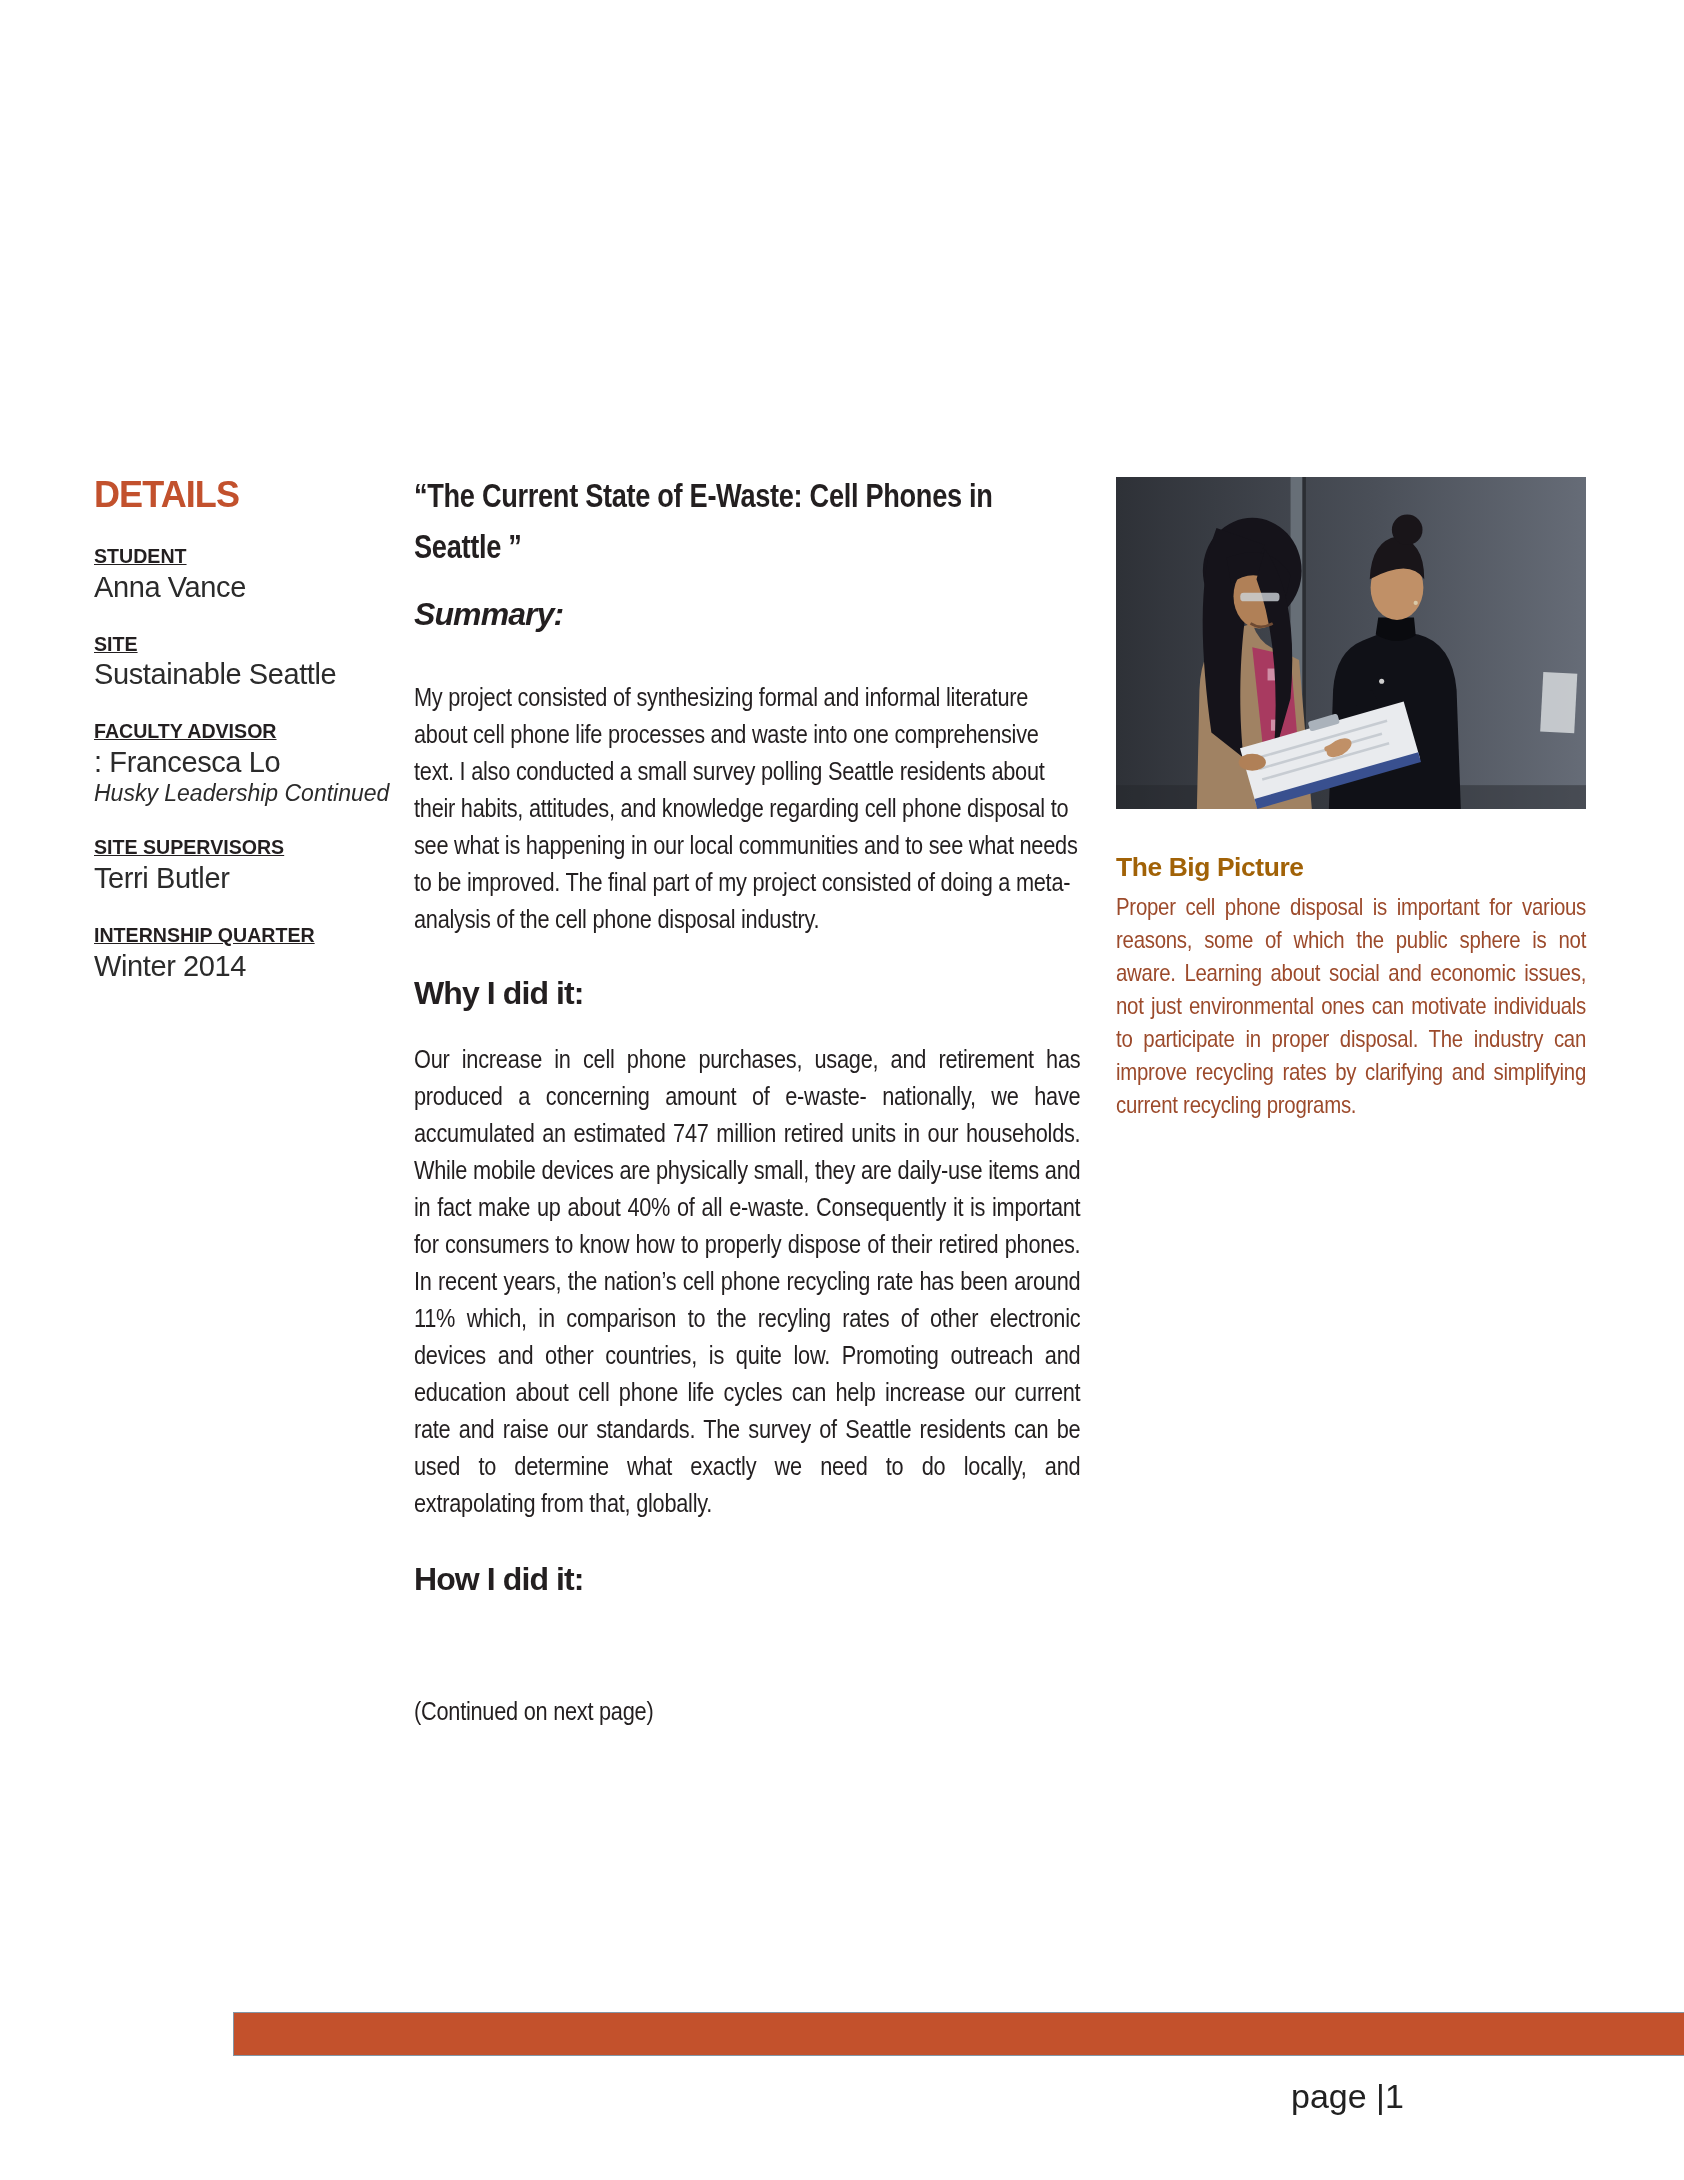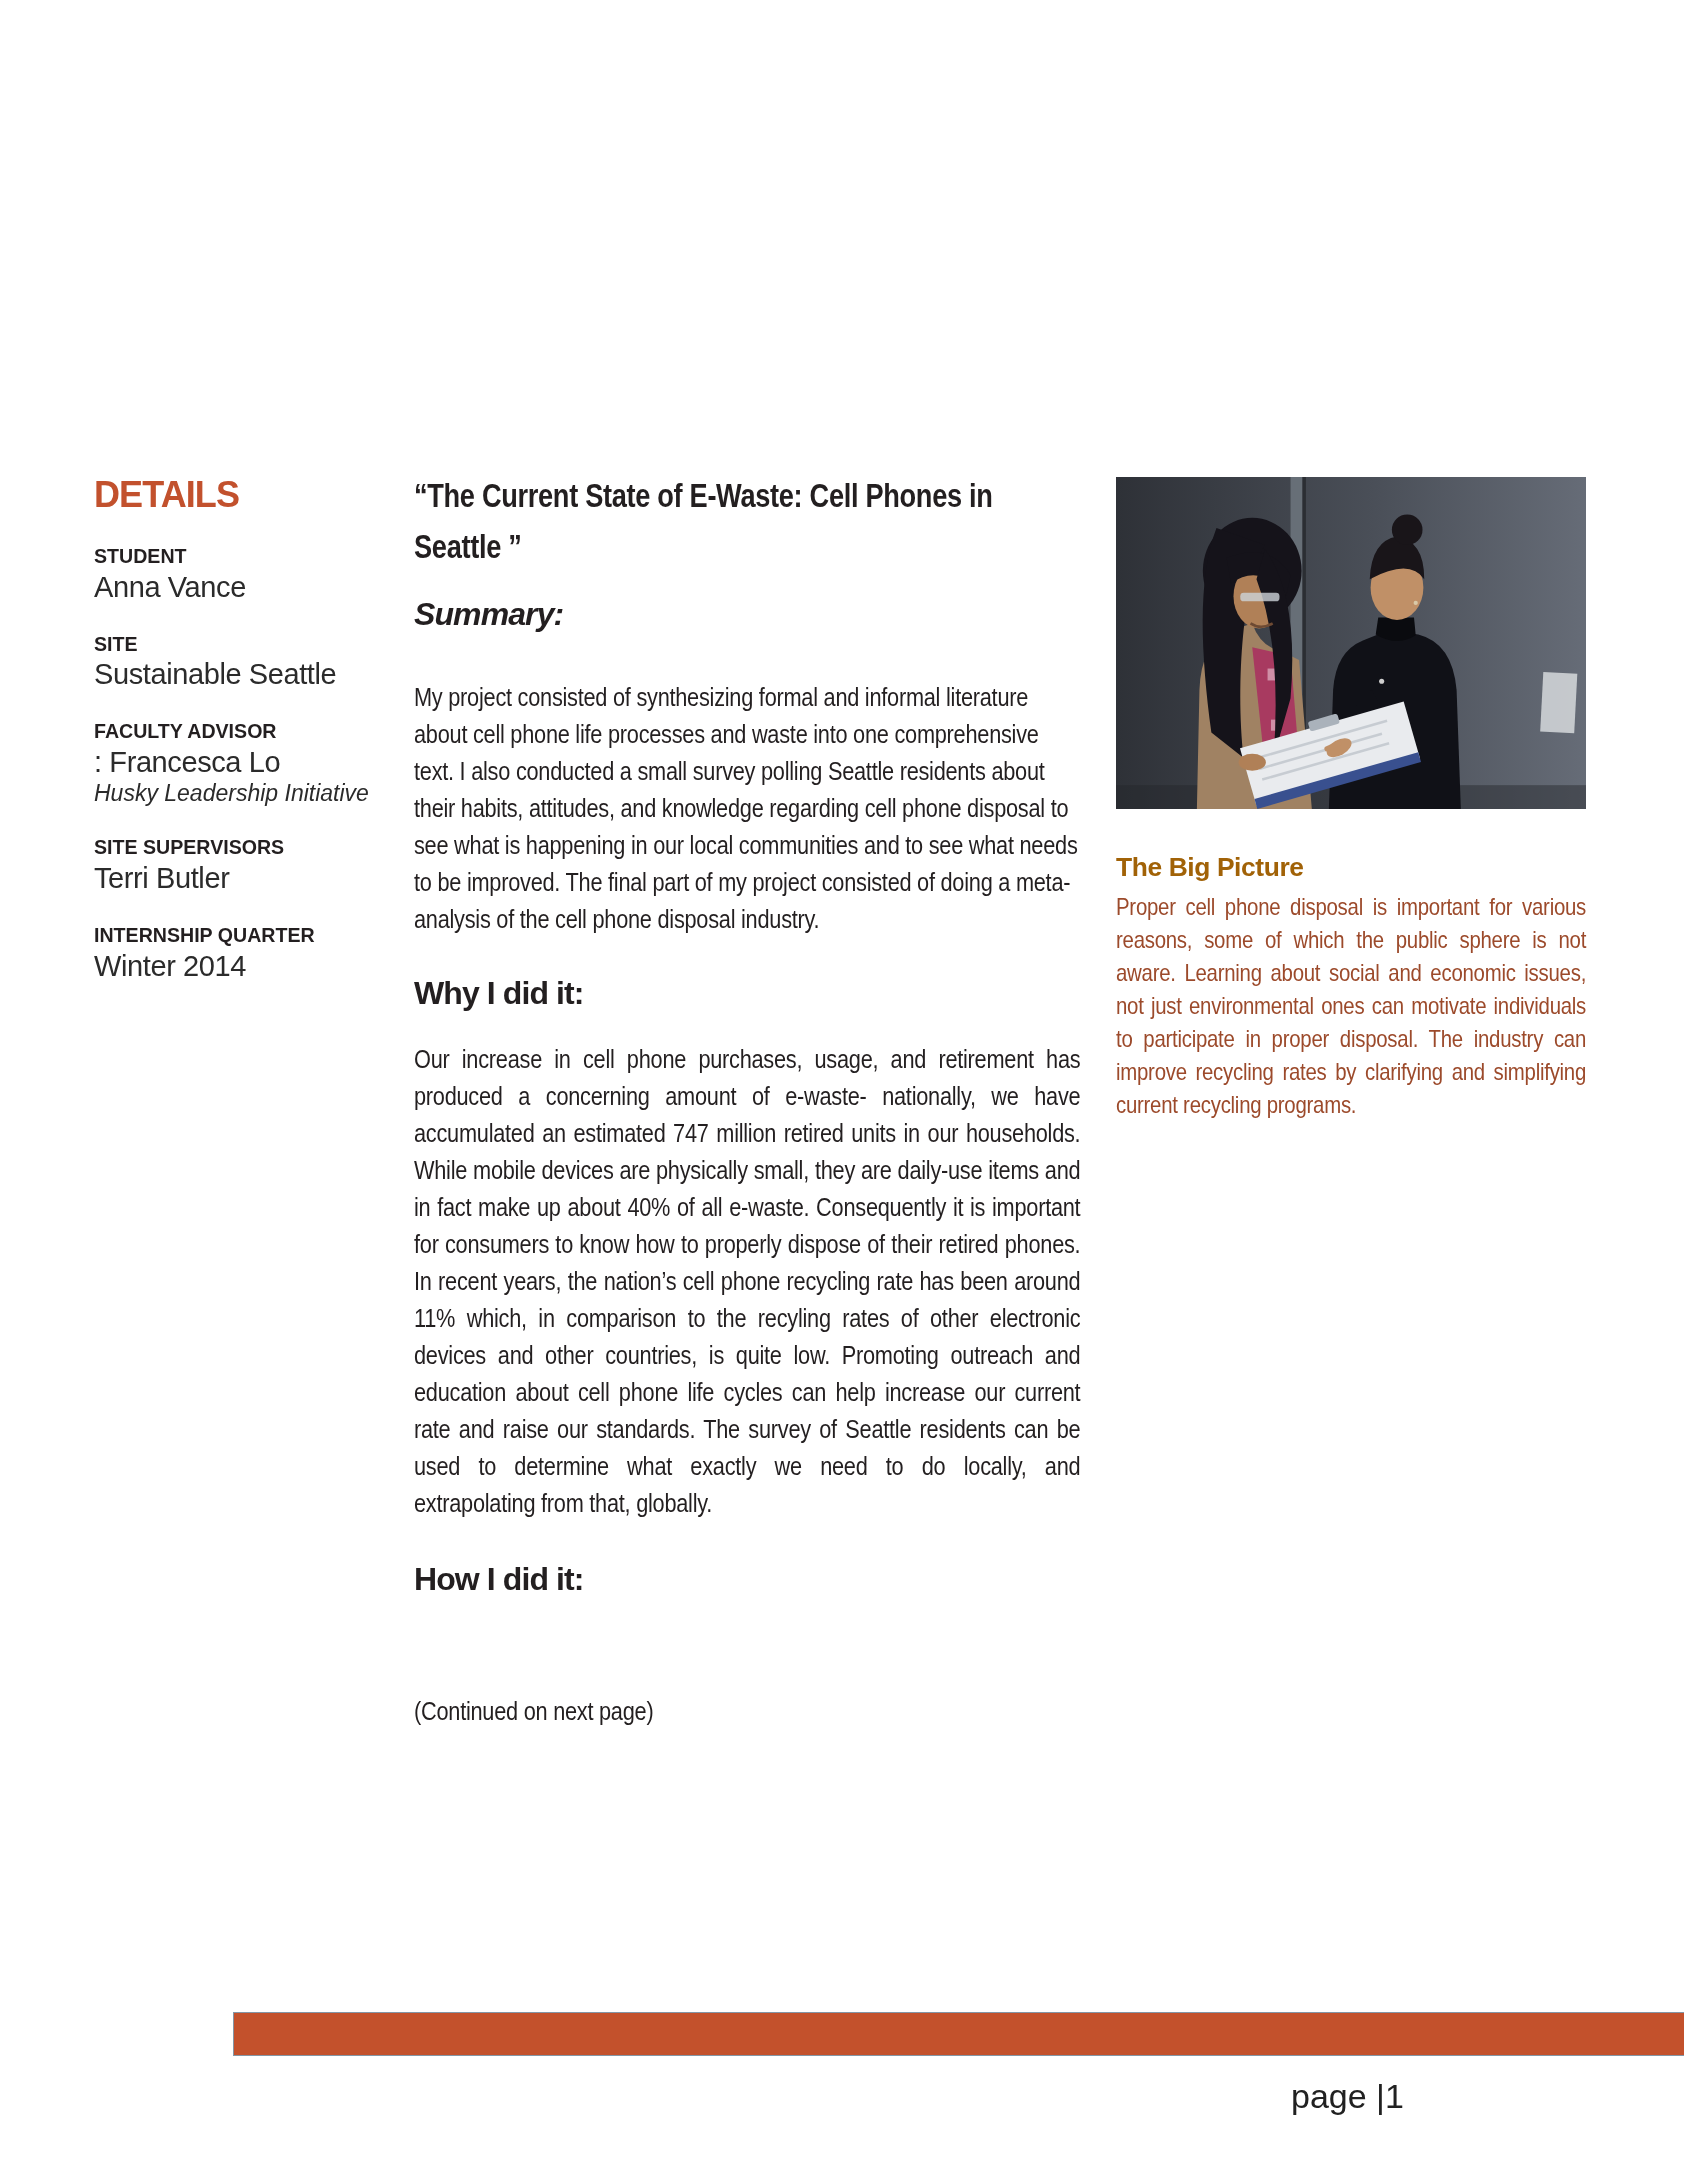--- a/index.html
+++ b/index.html
@@ -13,21 +13,21 @@
   .issue{position:absolute;top:6.8px;right:19px;font-size:44px;font-weight:bold;color:#ffffff;
          letter-spacing:-0.9px;white-space:nowrap;}
   .mast-title{position:absolute;left:-10.2px;bottom:-31px;font-size:143px;font-weight:bold;color:#ffffff;
          letter-spacing:-4.3px;white-space:nowrap;transform:scaleX(0.8);transform-origin:left bottom;
          line-height:1.1;}
   .swirl{position:absolute;left:1075px;top:31px;}
 
   
   .sidebar{position:absolute;left:94px;top:474px;width:296px;text-align:left;color:#2a2627;}
   .details-h{font-size:36px;font-weight:bold;color:#c2512d;letter-spacing:-0.9px;}
-  .f-label{font-size:19.6px;font-weight:bold;margin-top:29px;color:#231f20;}
+  .f-label{font-size:19.6px;font-weight:bold;margin-top:29px;color:#231f20;text-decoration:underline;}
   .f-value{font-size:29px;margin-top:2.6px;letter-spacing:-0.4px;color:#2b2b2b;}
   .f-note{font-size:23px;font-style:italic;margin-top:1.7px;color:#2b2b2b;}
 
   
   .main{position:absolute;left:414px;top:470px;width:666px;}
   .a-title{font-size:34px;font-weight:bold;line-height:51px;letter-spacing:-0.4px;
            white-space:pre-line;width:833px;transform:scaleX(0.8);transform-origin:left top;}
   .h2{font-size:32px;font-weight:bold;letter-spacing:-0.9px;margin:0;}
   .h2.summary{margin-top:24px;font-style:italic;}
   .h2.why{margin-top:37px;}
@@ -64,21 +64,21 @@
       <div class="f-label">STUDENT</div>
       <div class="f-value">Anna Vance</div>
     </div>
     <div>
       <div class="f-label">SITE</div>
       <div class="f-value">Sustainable Seattle</div>
     </div>
     <div>
       <div class="f-label">FACULTY ADVISOR</div>
       <div class="f-value">: Francesca Lo</div>
-      <div class="f-note">Husky Leadership Initiative</div>
+      <div class="f-note">Husky Leadership Continued</div>
     </div>
     <div>
       <div class="f-label">SITE SUPERVISORS</div>
       <div class="f-value">Terri Butler</div>
     </div>
     <div>
       <div class="f-label">INTERNSHIP QUARTER</div>
       <div class="f-value">Winter 2014</div>
     </div>
   </aside>

